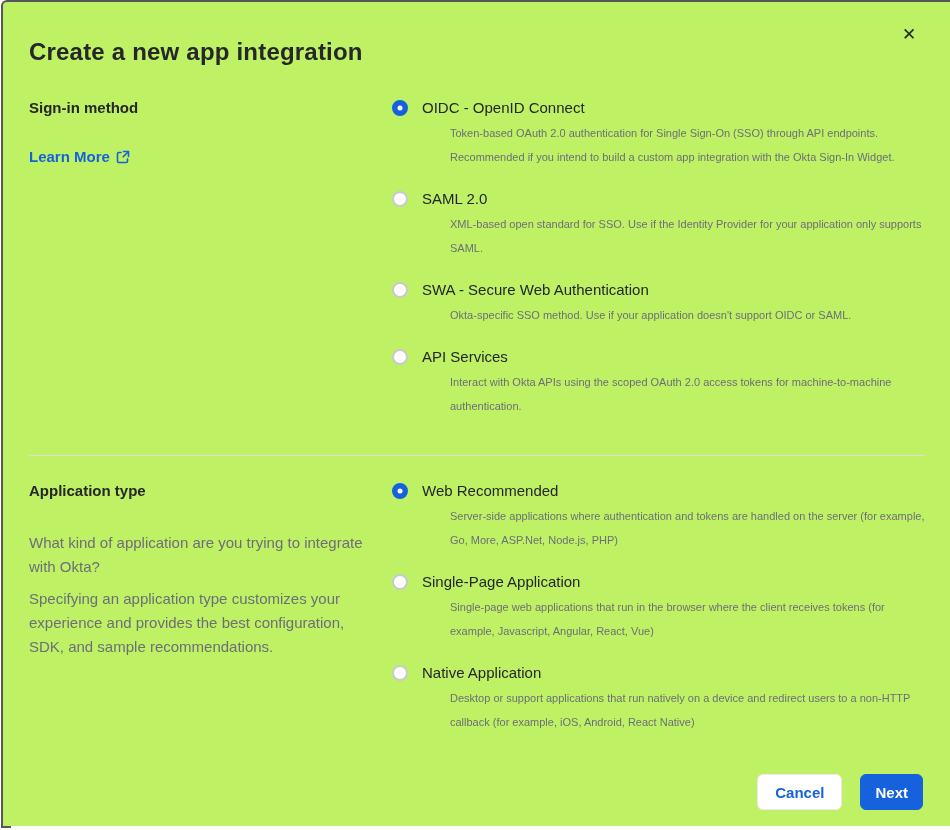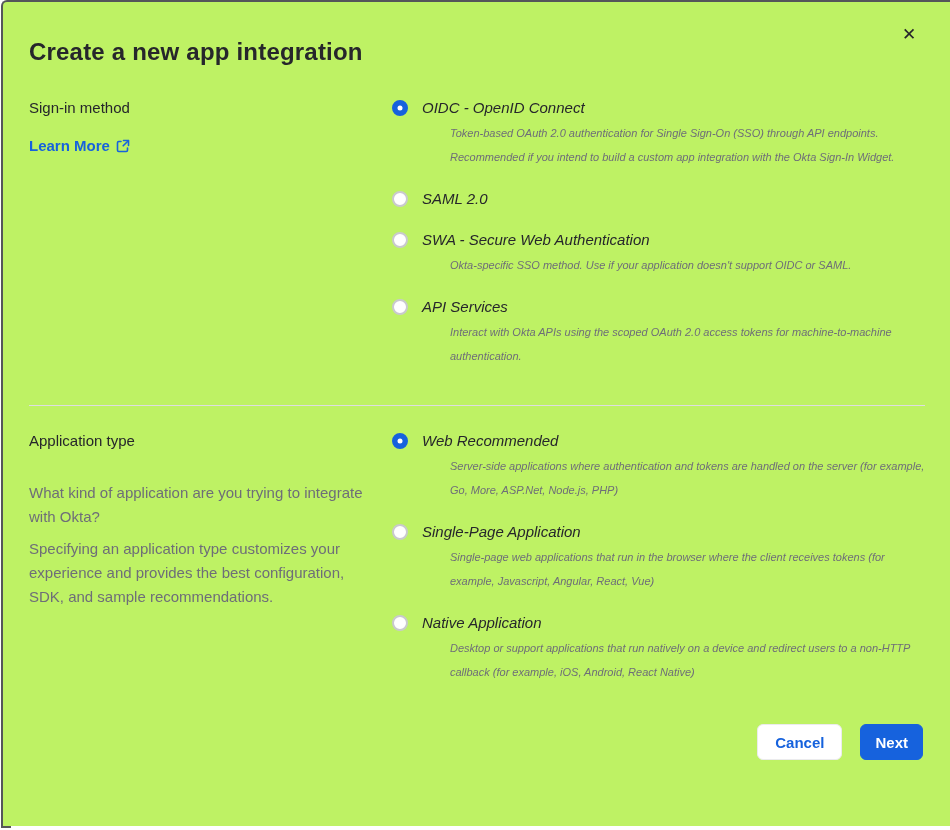--- a/index.html
+++ b/index.html
@@ -45,33 +45,33 @@
     cursor: pointer;
     text-align: center;
     font-family: "DejaVu Sans", sans-serif;
   }
 
   
   .section { display: flex; }
   .section-signin { margin-top: 31px; }
   .section-apptype { margin-top: 24px; }
   .left-col { width: 337px; flex-shrink: 0; margin-right: 26px; }
-  .right-col { flex: 1; max-width: 537px; font-style: italic; }
+  .right-col { flex: 1; max-width: 537px; }
 
   .section-label {
     font-size: 15px;
-    font-weight: normal;
+    font-weight: bold;
     color: #26262b;
     padding-top: 2px;
   }
   .learn-more {
     display: inline-flex;
     align-items: center;
     gap: 6px;
-    margin-top: 21px;
+    margin-top: 32px;
     font-size: 15px;
     font-weight: bold;
     color: #1662dd;
     text-decoration: none;
   }
   .ext-icon { width: 14px; height: 14px; display: inline-block; margin-top: 1px; }
   .left-para {
     margin-top: 32px;
     font-size: 15px;
     line-height: 24px;
@@ -188,20 +188,21 @@
           <div>
             <div class="option-label">OIDC - OpenID Connect</div>
             <div class="option-desc">Token-based OAuth 2.0 authentication for Single Sign-On (SSO) through API endpoints. Recommended if you intend to build a custom app integration with the Okta Sign-In Widget.</div>
           </div>
         </div>
 
         <div class="option">
           <span class="radio" data-selected="false"></span>
           <div>
             <div class="option-label">SAML 2.0</div>
+            <div class="option-desc">XML-based open standard for SSO. Use if the Identity Provider for your application only supports SAML.</div>
           </div>
         </div>
 
         <div class="option">
           <span class="radio" data-selected="false"></span>
           <div>
             <div class="option-label">SWA - Secure Web Authentication</div>
             <div class="option-desc">Okta-specific SSO method. Use if your application doesn't support OIDC or SAML.</div>
           </div>
         </div>

